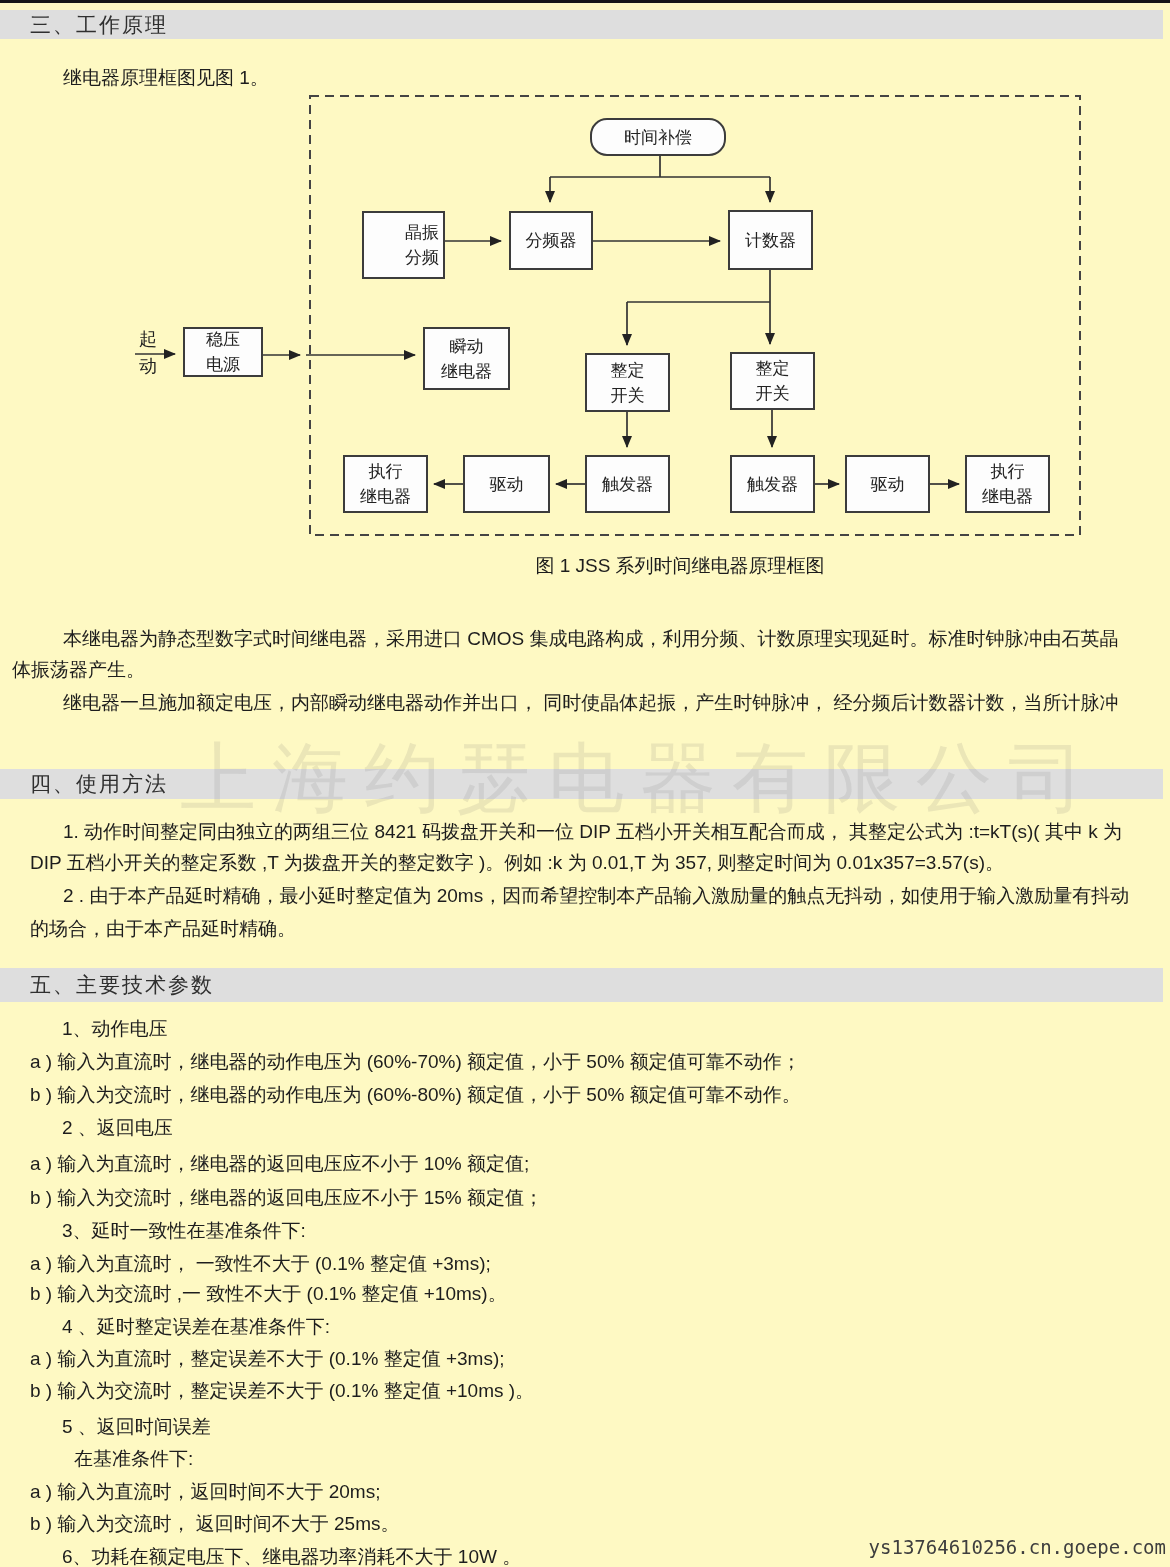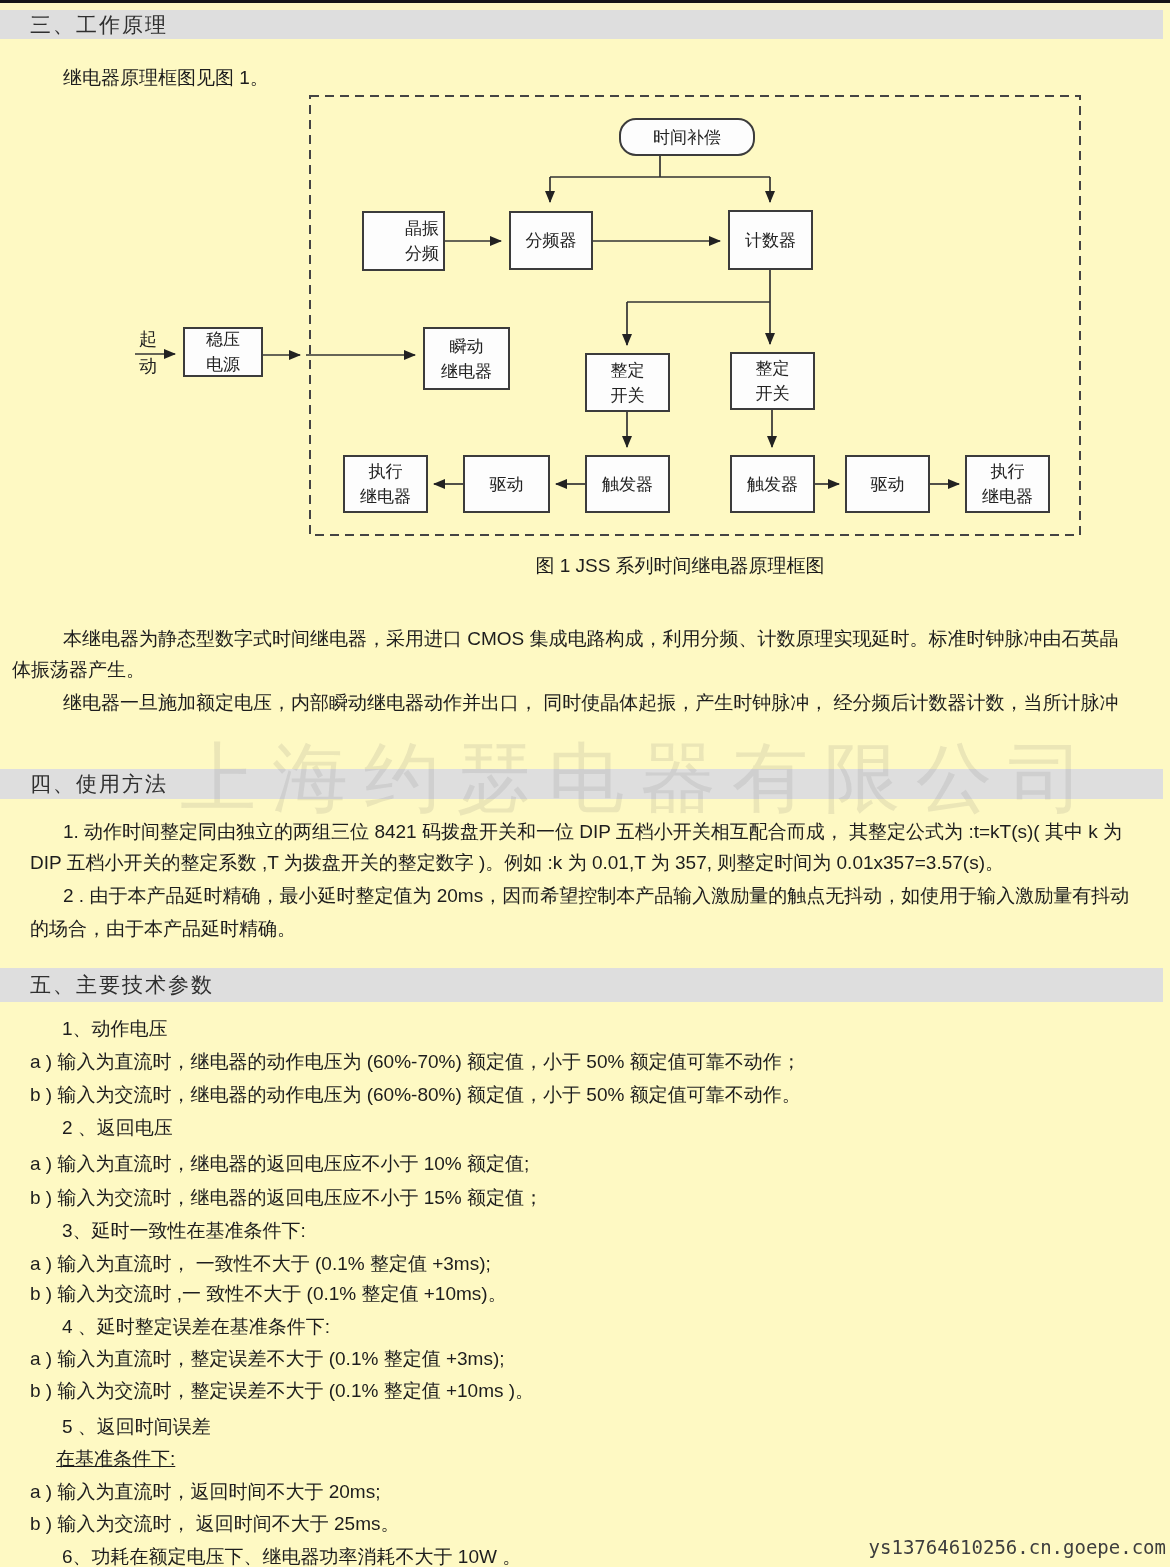--- a/index.html
+++ b/index.html
@@ -69,24 +69,24 @@
       <path d="M306,355 L415,355" marker-end="url(#ah)"></path>
       <path d="M627,412 L627,447" marker-end="url(#ah)"></path>
       <path d="M772,410 L772,447" marker-end="url(#ah)"></path>
       <path d="M585,484 L556,484" marker-end="url(#ah)"></path>
       <path d="M463,484 L434,484" marker-end="url(#ah)"></path>
       <path d="M815,484 L839,484" marker-end="url(#ah)"></path>
       <path d="M930,484 L959,484" marker-end="url(#ah)"></path>
     </g>
   </svg>
 
-  <div class="dbox" style="left:619px;top:118px;width:136px;height:38px;border-radius:17px;">
+  <div class="dbox" style="left:590px;top:118px;width:136px;height:38px;border-radius:17px;">
     <span>时间补偿</span>
   </div>
-  <div class="dbox" style="left:362px;top:211px;width:83px;height:60px;padding-left:37px;">
+  <div class="dbox" style="left:362px;top:211px;width:83px;height:68px;padding-left:37px;">
     <span>晶振</span>
     <span>分频</span>
   </div>
   <div class="dbox" style="left:509px;top:211px;width:84px;height:59px;">
     <span>分频器</span>
   </div>
   <div class="dbox" style="left:728px;top:210px;width:85px;height:60px;">
     <span>计数器</span>
   </div>
   <div class="startlbl" style="left:131px;top:326px;width:34px;">
@@ -155,20 +155,20 @@
   <div class="line" style="left:62px;top:1115px;">2 、返回电压</div>
   <div class="line" style="left:30px;top:1151px;">a ) 输入为直流时，继电器的返回电压应不小于 10% 额定值;</div>
   <div class="line" style="left:30px;top:1185px;">b ) 输入为交流时，继电器的返回电压应不小于 15% 额定值；</div>
   <div class="line" style="left:62px;top:1218px;">3、延时一致性在基准条件下:</div>
   <div class="line" style="left:30px;top:1251px;">a ) 输入为直流时， 一致性不大于 (0.1% 整定值 +3ms);</div>
   <div class="line" style="left:30px;top:1281px;">b ) 输入为交流时 ,一 致性不大于 (0.1% 整定值 +10ms)。</div>
   <div class="line" style="left:62px;top:1314px;">4 、延时整定误差在基准条件下:</div>
   <div class="line" style="left:30px;top:1346px;">a ) 输入为直流时，整定误差不大于 (0.1% 整定值 +3ms);</div>
   <div class="line" style="left:30px;top:1378px;">b ) 输入为交流时，整定误差不大于 (0.1% 整定值 +10ms )。</div>
   <div class="line" style="left:62px;top:1414px;">5 、返回时间误差</div>
-  <div class="line" style="left:56px;top:1446px;text-decoration:underline;">在基准条件下:</div>
+  <div class="line" style="left:74px;top:1446px;">在基准条件下:</div>
   <div class="line" style="left:30px;top:1479px;">a ) 输入为直流时，返回时间不大于 20ms;</div>
   <div class="line" style="left:30px;top:1511px;">b ) 输入为交流时， 返回时间不大于 25ms。</div>
   <div class="line" style="left:62px;top:1544px;">6、功耗在额定电压下、继电器功率消耗不大于 10W 。</div>
 
   <div class="wm-center">上海约瑟电器有限公司</div>
   <div class="wm-corner">ys13764610256.cn.goepe.com</div>
 </div>
 
 </body></html>

